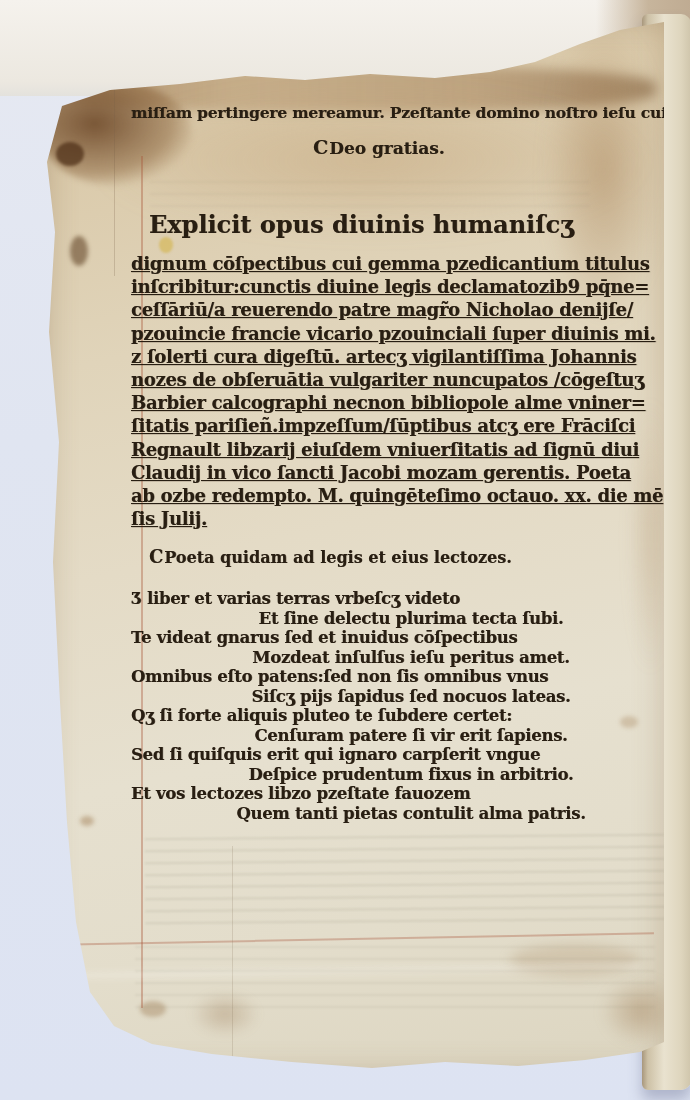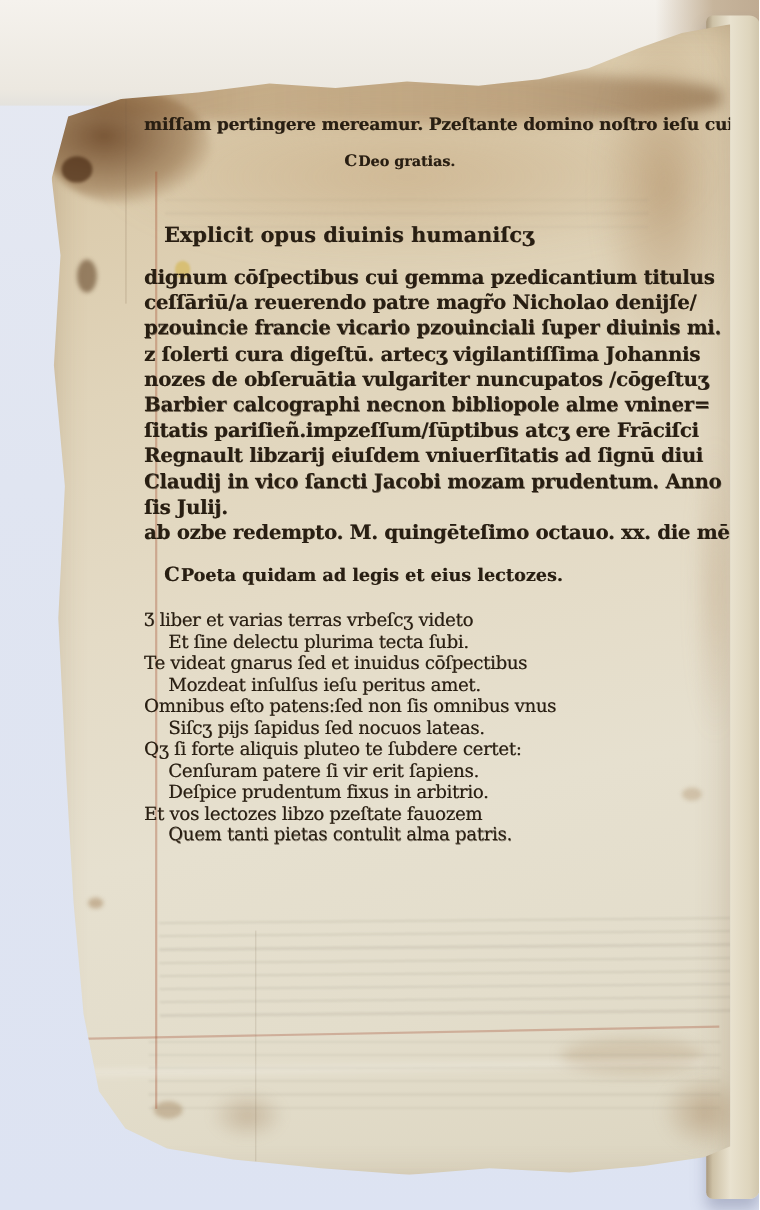--- a/index.html
+++ b/index.html
@@ -61,28 +61,28 @@
   .rule-v { position:absolute; left:101px; top:140px; width:1.5px; height:852px; background:rgba(168,86,58,0.38); }
   .rule-h { position:absolute; left:18px; top:922px; width:596px; height:1.5px; background:rgba(168,86,58,0.34); transform:rotate(-1.1deg); }
   .crease-v1 { position:absolute; left:74px; top:55px; width:1px; height:205px; background:rgba(120,95,70,0.25); }
   .crease-v2 { position:absolute; left:192px; top:830px; width:1px; height:210px; background:rgba(130,110,85,0.20); }
   .crease-h { position:absolute; left:40px; top:952px; width:560px; height:8px; filter:blur(3px); transform:rotate(-1deg);
     background:linear-gradient(180deg, rgba(255,255,255,0.35), transparent); }
 
   .text-layer { position:absolute; left:91px; top:86px; width:538px; color:#281e12;
     text-shadow:0.4px 0.3px 0.5px rgba(40,28,14,0.55); }
   .t-sm   { font-size:15.5px; line-height:22px; font-weight:bold; letter-spacing:-0.2px; white-space:nowrap; }
-  .t-deo  { margin-top:12px; padding-left:182px; font-size:13px; line-height:22px; font-weight:bold; white-space:nowrap; }
-  .t-head { margin-top:36px; font-size:19px; line-height:38px; font-weight:bold; text-indent:18px; white-space:nowrap; }
+  .t-deo  { margin-top:12px; padding-left:182px; font-size:17px; line-height:22px; font-weight:bold; white-space:nowrap; }
+  .t-head { margin-top:47px; font-size:24px; line-height:38px; font-weight:bold; text-indent:18px; white-space:nowrap; }
   .t-body { margin-top:8px; }
-  .t-body > div { font-size:18px; line-height:23.2px; font-weight:bold; letter-spacing:-0.3px; white-space:nowrap; }
+  .t-body > div { font-size:18px; line-height:23.2px; font-weight:bold; letter-spacing:-0.3px; white-space:nowrap;text-decoration:underline; }
   .t-caption { margin-top:17px; font-size:16px; line-height:20px; font-weight:bold; text-indent:18px; white-space:nowrap; }
   .t-poem { margin-top:21px; }
-  .t-poem > div { font-size:16.5px; line-height:19.5px; font-weight:normal; letter-spacing:-0.3px; white-space:nowrap; }
-  .t-poem > div.ind { padding-left:22px; }
+  .t-poem > div { font-size:16.5px; line-height:19.5px; font-weight:bold; letter-spacing:-0.3px; white-space:nowrap; }
+  .t-poem > div.ind { padding-left:22px;text-align:center; }
   .cap { font-size:1.12em; margin-right:1px; }
 </style>
 </head>
 <body>
 
 <div class="scene">
   <div class="bg-top"></div>
   <div class="bg-top-right"></div>
 
   <div class="fore-edge"></div>
@@ -117,42 +117,44 @@
 
     <div class="text-layer">
       <div class="t-sm">miſſam pertingere mereamur. Pzeſtante domino noſtro ieſu cui</div>
 
       <div class="t-deo"><span class="cap">C</span><span>Deo gratias.</span></div>
 
       <div class="t-head">Explicit opus diuinis humaniſcʒ</div>
 
       <div class="t-body">
         <div>dignum cōſpectibus cui gemma pzedicantium titulus</div>
+        <div>inſcribitur:cunctis diuine legis declamatozib9 pq̄ne=</div>
         <div>ceſſāriū/a reuerendo patre magr̃o Nicholao denijſe/</div>
         <div>pzouincie francie vicario pzouinciali ſuper diuinis mi.</div>
         <div>z ſolerti cura digeſtū. artecʒ vigilantiſſima Johannis</div>
         <div>nozes de obſeruātia vulgariter nuncupatos /cōgeſtuʒ</div>
         <div>Barbier calcographi necnon bibliopole alme vniner=</div>
         <div>ſitatis pariſieñ.impzeſſum/ſūptibus atcʒ ere Frāciſci</div>
         <div>Regnault libzarij eiuſdem vniuerſitatis ad ſignū diui</div>
-        <div>Claudij in vico ſancti Jacobi mozam prudentum. Anno</div>
+        <div>Claudij in vico ſancti Jacobi mozam gerentis. Poeta</div>
+        <div>ab ozbe redempto. M. quingēteſimo octauo. xx. die mē</div>
         <div>ſis Julij.</div>
-        <div>ab ozbe redempto. M. quingēteſimo octauo. xx. die mē</div>
       </div>
 
       <div class="t-caption"><span class="cap">C</span><span>Poeta quidam ad legis et eius lectozes.</span></div>
 
       <div class="t-poem">
         <div>Ʒ liber et varias terras vrbeſcʒ videto</div>
         <div class="ind">Et ſine delectu plurima tecta ſubi.</div>
         <div>Te videat gnarus ſed et inuidus cōſpectibus</div>
         <div class="ind">Mozdeat inſulſus ieſu peritus amet.</div>
         <div>Omnibus eſto patens:ſed non ſis omnibus vnus</div>
         <div class="ind">Siſcʒ pijs ſapidus ſed nocuos lateas.</div>
         <div>Qʒ ſi forte aliquis pluteo te ſubdere certet:</div>
         <div class="ind">Cenſuram patere ſi vir erit ſapiens.</div>
+        <div>Sed ſi quiſquis erit qui ignaro carpſerit vngue</div>
         <div class="ind">Deſpice prudentum fixus in arbitrio.</div>
         <div>Et vos lectozes libzo pzeſtate fauozem</div>
         <div class="ind">Quem tanti pietas contulit alma patris.</div>
       </div>
     </div>
   </div>
 </div>
 
 </body></html>

